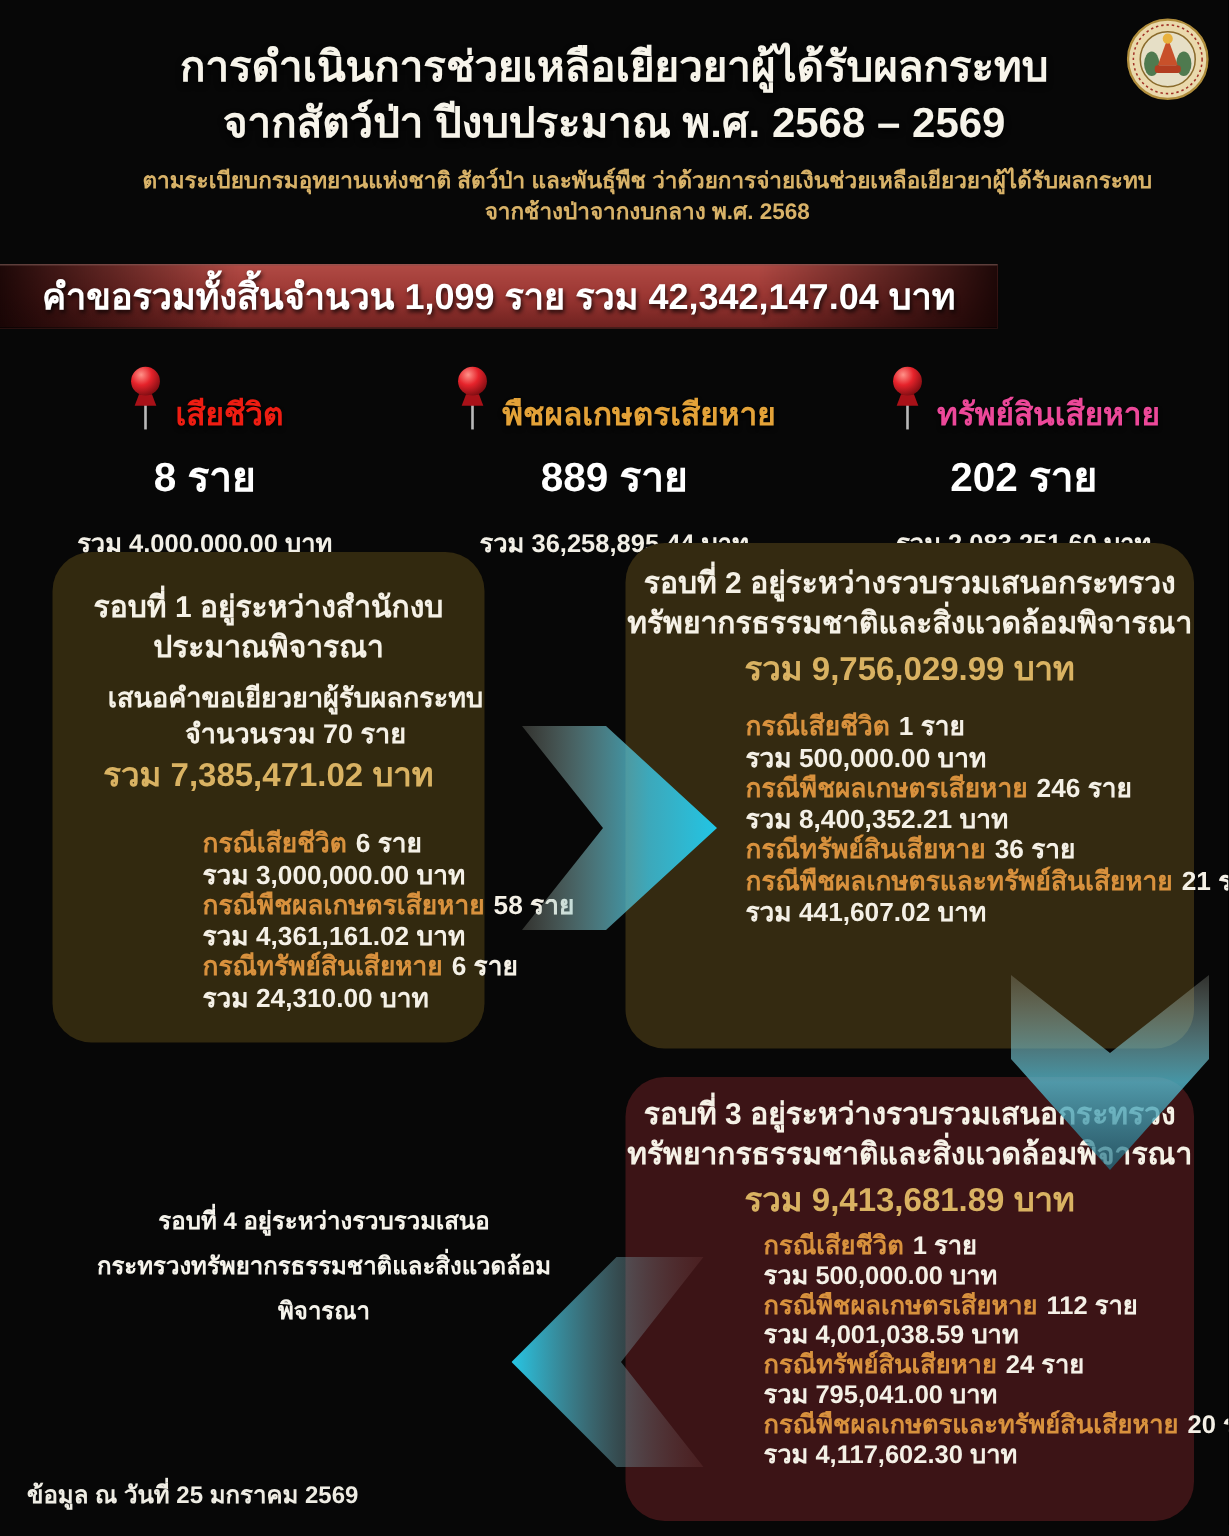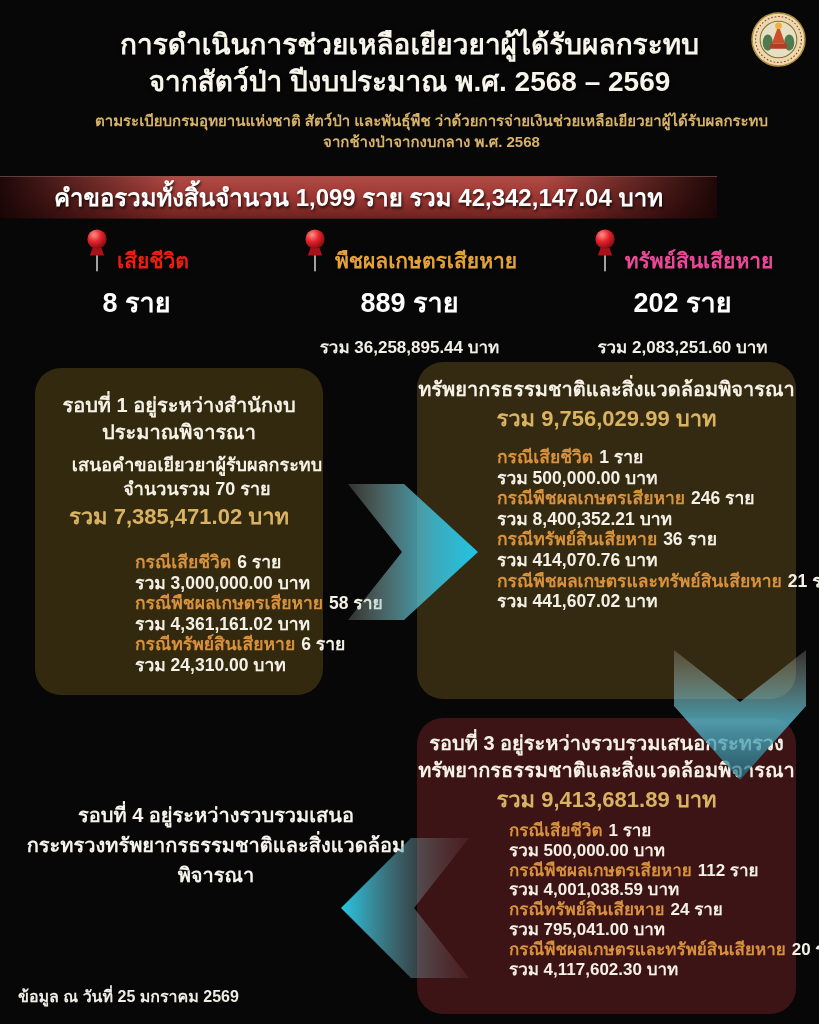--- a/index.html
+++ b/index.html
@@ -10,31 +10,31 @@
     font-family:"Liberation Sans", sans-serif; color:#f2efe4;
   }
   
   .header { position:absolute; top:26px; left:0; width:819px; text-align:center; }
   .title-line { font-size:28px; font-weight:700; color:#f7f4ea; line-height:37px; text-shadow:0 2px 4px rgba(0,0,0,.85); }
   .subtitle { margin-top:10px;padding-left:44px; }
   .subtitle-line { font-size:15px; font-weight:700; color:#d8b268; line-height:21px; }
   .logo { position:absolute; top:12px; right:13px; width:55px; height:55px; }
   
   .banner {
-    position:absolute; top:176px; left:0; width:717px; height:43px;
+    position:absolute; top:176px; left:0; width:665px; height:43px;
     display:flex; align-items:center; justify-content:center;
     font-size:24px; font-weight:700; color:#ffffff; text-shadow:1px 2px 3px rgba(0,0,0,.75);
     background:
       linear-gradient(90deg, rgba(18,3,3,.92) 0%, rgba(18,3,3,0) 24%, rgba(18,3,3,0) 76%, rgba(18,3,3,.92) 100%),
       linear-gradient(180deg, #b04a44 0%, #9c3733 48%, #6f2220 100%);
     border-top:1px solid rgba(255,205,195,.28);
     border-bottom:1px solid rgba(0,0,0,.6);
   }
   
-  .stats { position:absolute; top:229px; left:0; width:819px; display:flex; }
+  .stats { position:absolute; top:244px; left:0; width:819px; display:flex; }
   .stat { flex:1; display:flex; flex-direction:column; align-items:center; }
   .stat-head { display:flex; align-items:flex-start; }
   .stat-head svg { display:block; }
   .stat-label { font-size:21px; font-weight:700; padding-top:15px; margin-left:7px; text-shadow:0 2px 3px rgba(0,0,0,.8); }
   .stat-count { font-size:27px; font-weight:700; color:#ffffff; margin-top:2px; }
   .stat-total { font-size:17px; font-weight:700; color:#f2efe6; margin-top:9px; }
   
   .round-box { position:absolute; border-radius:26px; text-align:center; }
   .box1 { left:35px;  top:368px; width:288px; height:327px; background:#32290f; padding-top:24px; }
   .box2 { left:417px; top:362px; width:379px; height:337px; background:#342a11; padding-top:14px; }
@@ -48,21 +48,21 @@
   .round-items { text-align:left; }
   .box1 .round-items { margin:22px 0 0 100px; }
   .box2 .round-items { margin:15px 0 0 80px; }
   .box3 .round-items { margin:8px 0 0 92px; }
   .item-line { font-size:17.5px; font-weight:700; color:#f4f0e6; line-height:20.6px; white-space:nowrap; }
   .box3 .item-line { line-height:19.8px; font-size:17px; }
   .item-label { color:#d8913d; }
   .item-count { margin-left:6px; color:#f4f0e6; }
   
   .round4 { position:absolute; left:20px; top:800px; width:392px; text-align:center; }
-  .round4 .round-title-line { font-size:20px; line-height:30px; color:#f5f3eb; }
+  .round4 .round-title-line { font-size:16px; line-height:30px; color:#f5f3eb; }
   
   .arrow { position:absolute; }
   .arrow-right { left:348px; top:480px; }
   .arrow-down  { left:670px; top:650px; }
   .arrow-left  { left:341px; top:832px; }
   
   .footer { position:absolute; left:18px; top:984px; font-size:16px; font-weight:700; color:#eeece3; }
 </style>
 </head>
 <body>
@@ -124,20 +124,21 @@
         <span>
           <svg viewBox="0 0 26 52" width="26" height="50">
             <rect x="12.1" y="27" width="1.8" height="17" fill="#b9b9b9"></rect>
             <path d="M8.5 19.5 h9 l3 8 h-15 z" fill="#a81118"></path>
             <circle cx="13" cy="10.5" r="10" fill="url(#pinHead)"></circle>
           </svg>
         </span>
         <span class="stat-label" style="color: rgb(238, 29, 18);">เสียชีวิต</span>
       </div>
       <div class="stat-count">8 ราย</div>
+      <div class="stat-total">รวม 4,000,000.00 บาท</div>
     </div>
     <div class="stat">
       <div class="stat-head">
         <span>
           <svg viewBox="0 0 26 52" width="26" height="50">
             <rect x="12.1" y="27" width="1.8" height="17" fill="#b9b9b9"></rect>
             <path d="M8.5 19.5 h9 l3 8 h-15 z" fill="#a81118"></path>
             <circle cx="13" cy="10.5" r="10" fill="url(#pinHead)"></circle>
           </svg>
         </span>
@@ -170,29 +171,29 @@
       <div class="item-line"><span class="item-label">กรณีเสียชีวิต</span><span class="item-count">6 ราย</span></div>
       <div class="item-line">รวม 3,000,000.00 บาท</div>
       <div class="item-line"><span class="item-label">กรณีพืชผลเกษตรเสียหาย</span><span class="item-count">58 ราย</span></div>
       <div class="item-line">รวม 4,361,161.02 บาท</div>
       <div class="item-line"><span class="item-label">กรณีทรัพย์สินเสียหาย</span><span class="item-count">6 ราย</span></div>
       <div class="item-line">รวม 24,310.00 บาท</div>
     </div>
   </section>
 
   <section class="round-box box2">
+    <div class="round-title-line">รอบที่ 2 อยู่ระหว่างรวบรวมเสนอกระทรวง</div>
     <div class="round-title-line">ทรัพยากรธรรมชาติและสิ่งแวดล้อมพิจารณา</div>
     <div class="round-total">รวม 9,756,029.99 บาท</div>
     <div class="round-items">
       <div class="item-line"><span class="item-label">กรณีเสียชีวิต</span><span class="item-count">1 ราย</span></div>
       <div class="item-line">รวม 500,000.00 บาท</div>
       <div class="item-line"><span class="item-label">กรณีพืชผลเกษตรเสียหาย</span><span class="item-count">246 ราย</span></div>
       <div class="item-line">รวม 8,400,352.21 บาท</div>
       <div class="item-line"><span class="item-label">กรณีทรัพย์สินเสียหาย</span><span class="item-count">36 ราย</span></div>
-      <div class="item-line">รวม 414,070.76 บาท</div>
       <div class="item-line"><span class="item-label">กรณีพืชผลเกษตรและทรัพย์สินเสียหาย</span><span class="item-count">21 ราย</span></div>
       <div class="item-line">รวม 441,607.02 บาท</div>
     </div>
   </section>
 
   <section class="round-box box3">
     <div class="round-title-line">รอบที่ 3 อยู่ระหว่างรวบรวมเสนอกระทรวง</div>
     <div class="round-title-line">ทรัพยากรธรรมชาติและสิ่งแวดล้อมพิจารณา</div>
     <div class="round-total">รวม 9,413,681.89 บาท</div>
     <div class="round-items">

